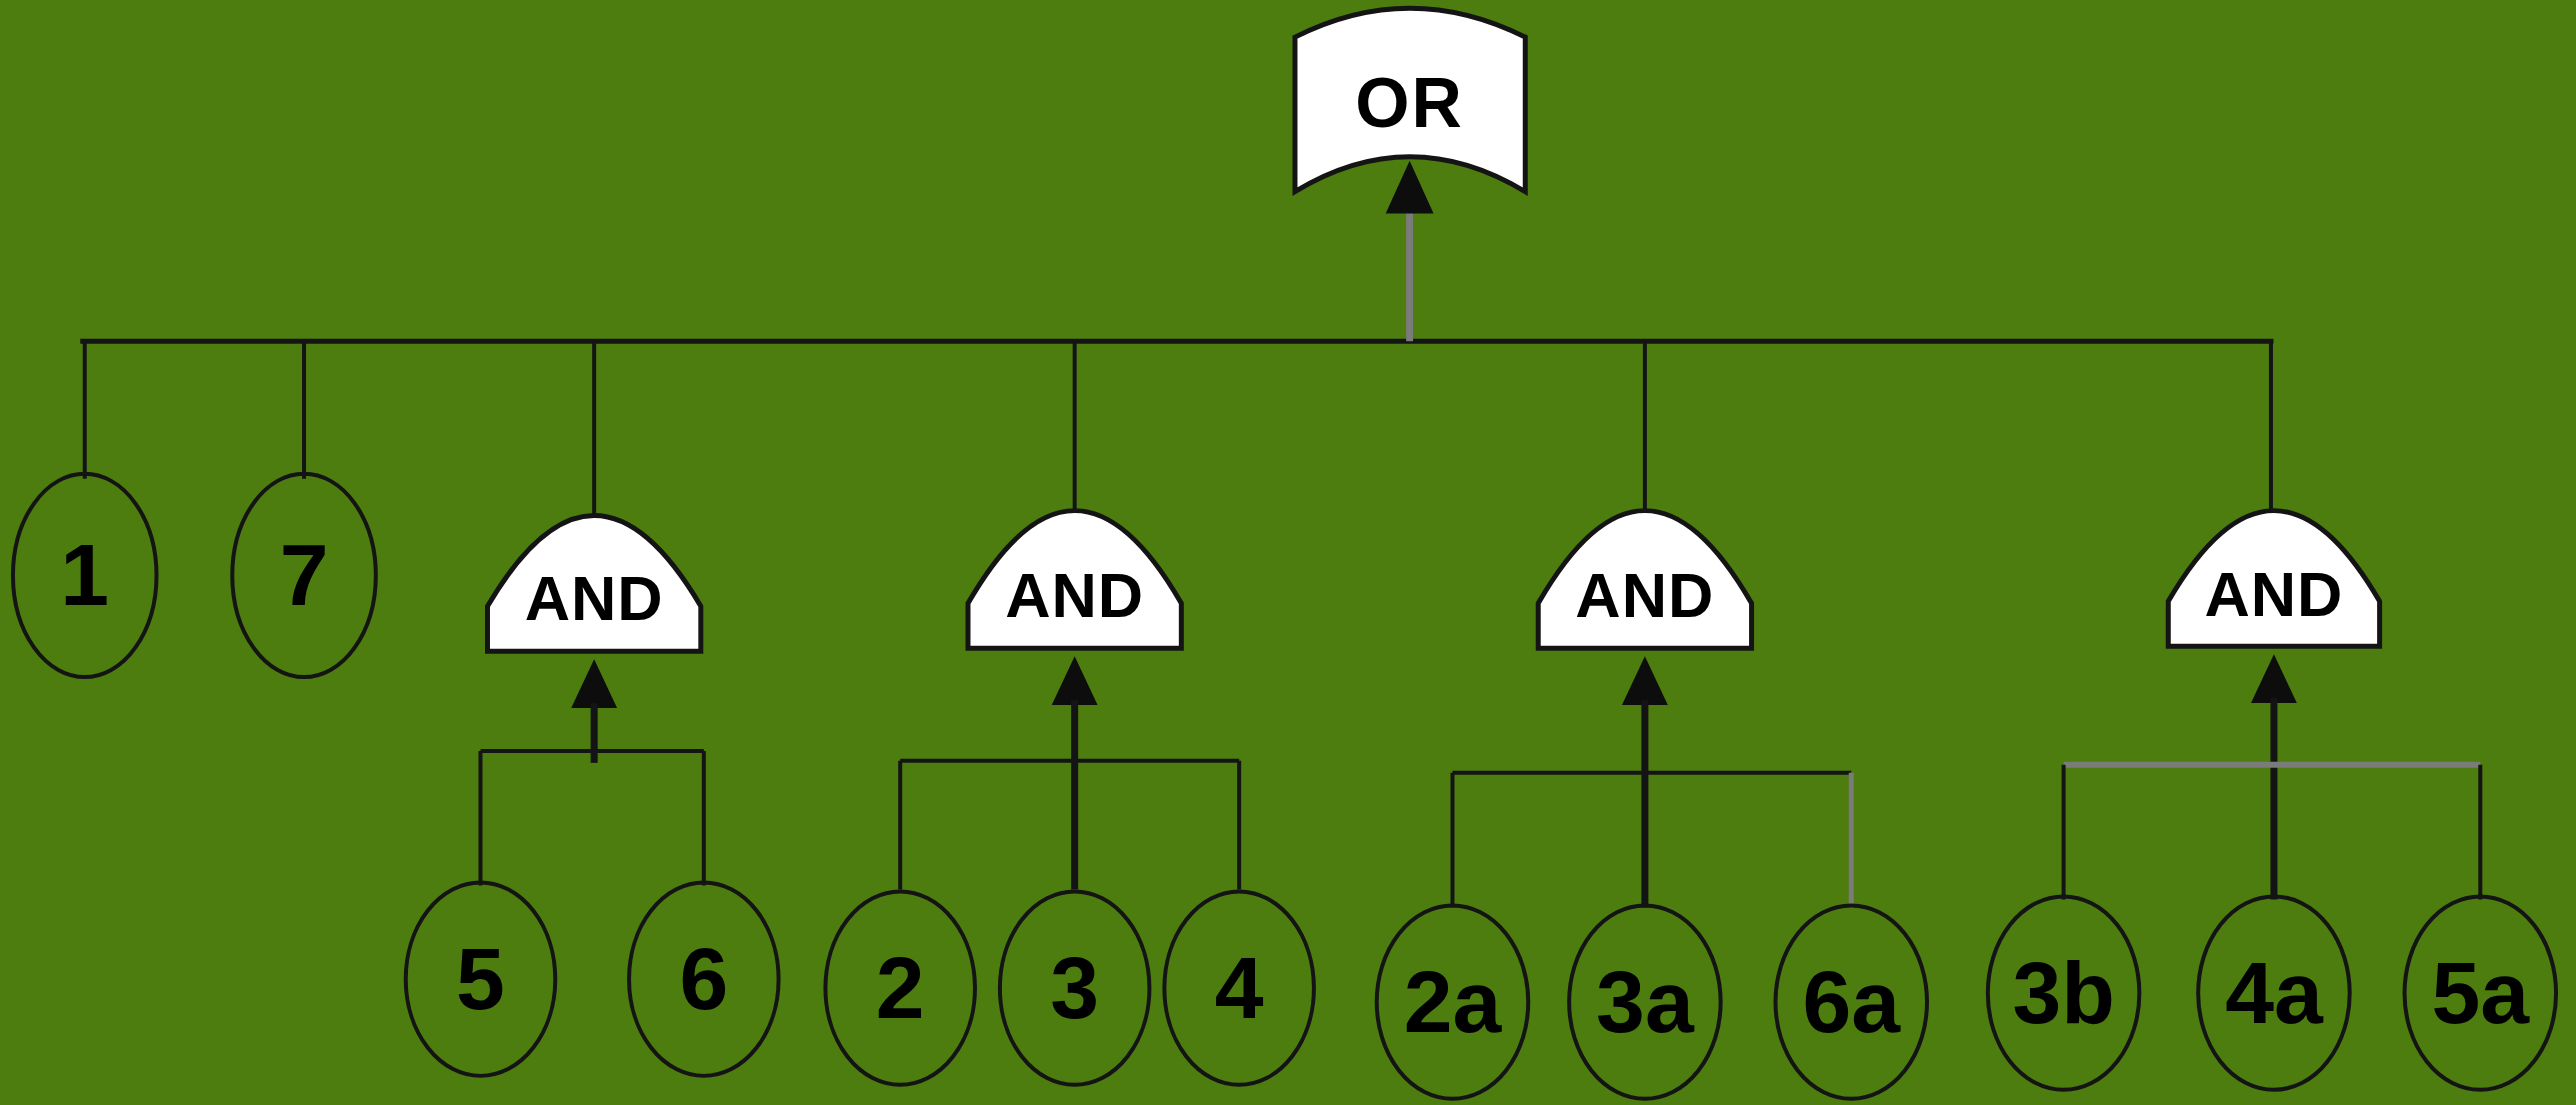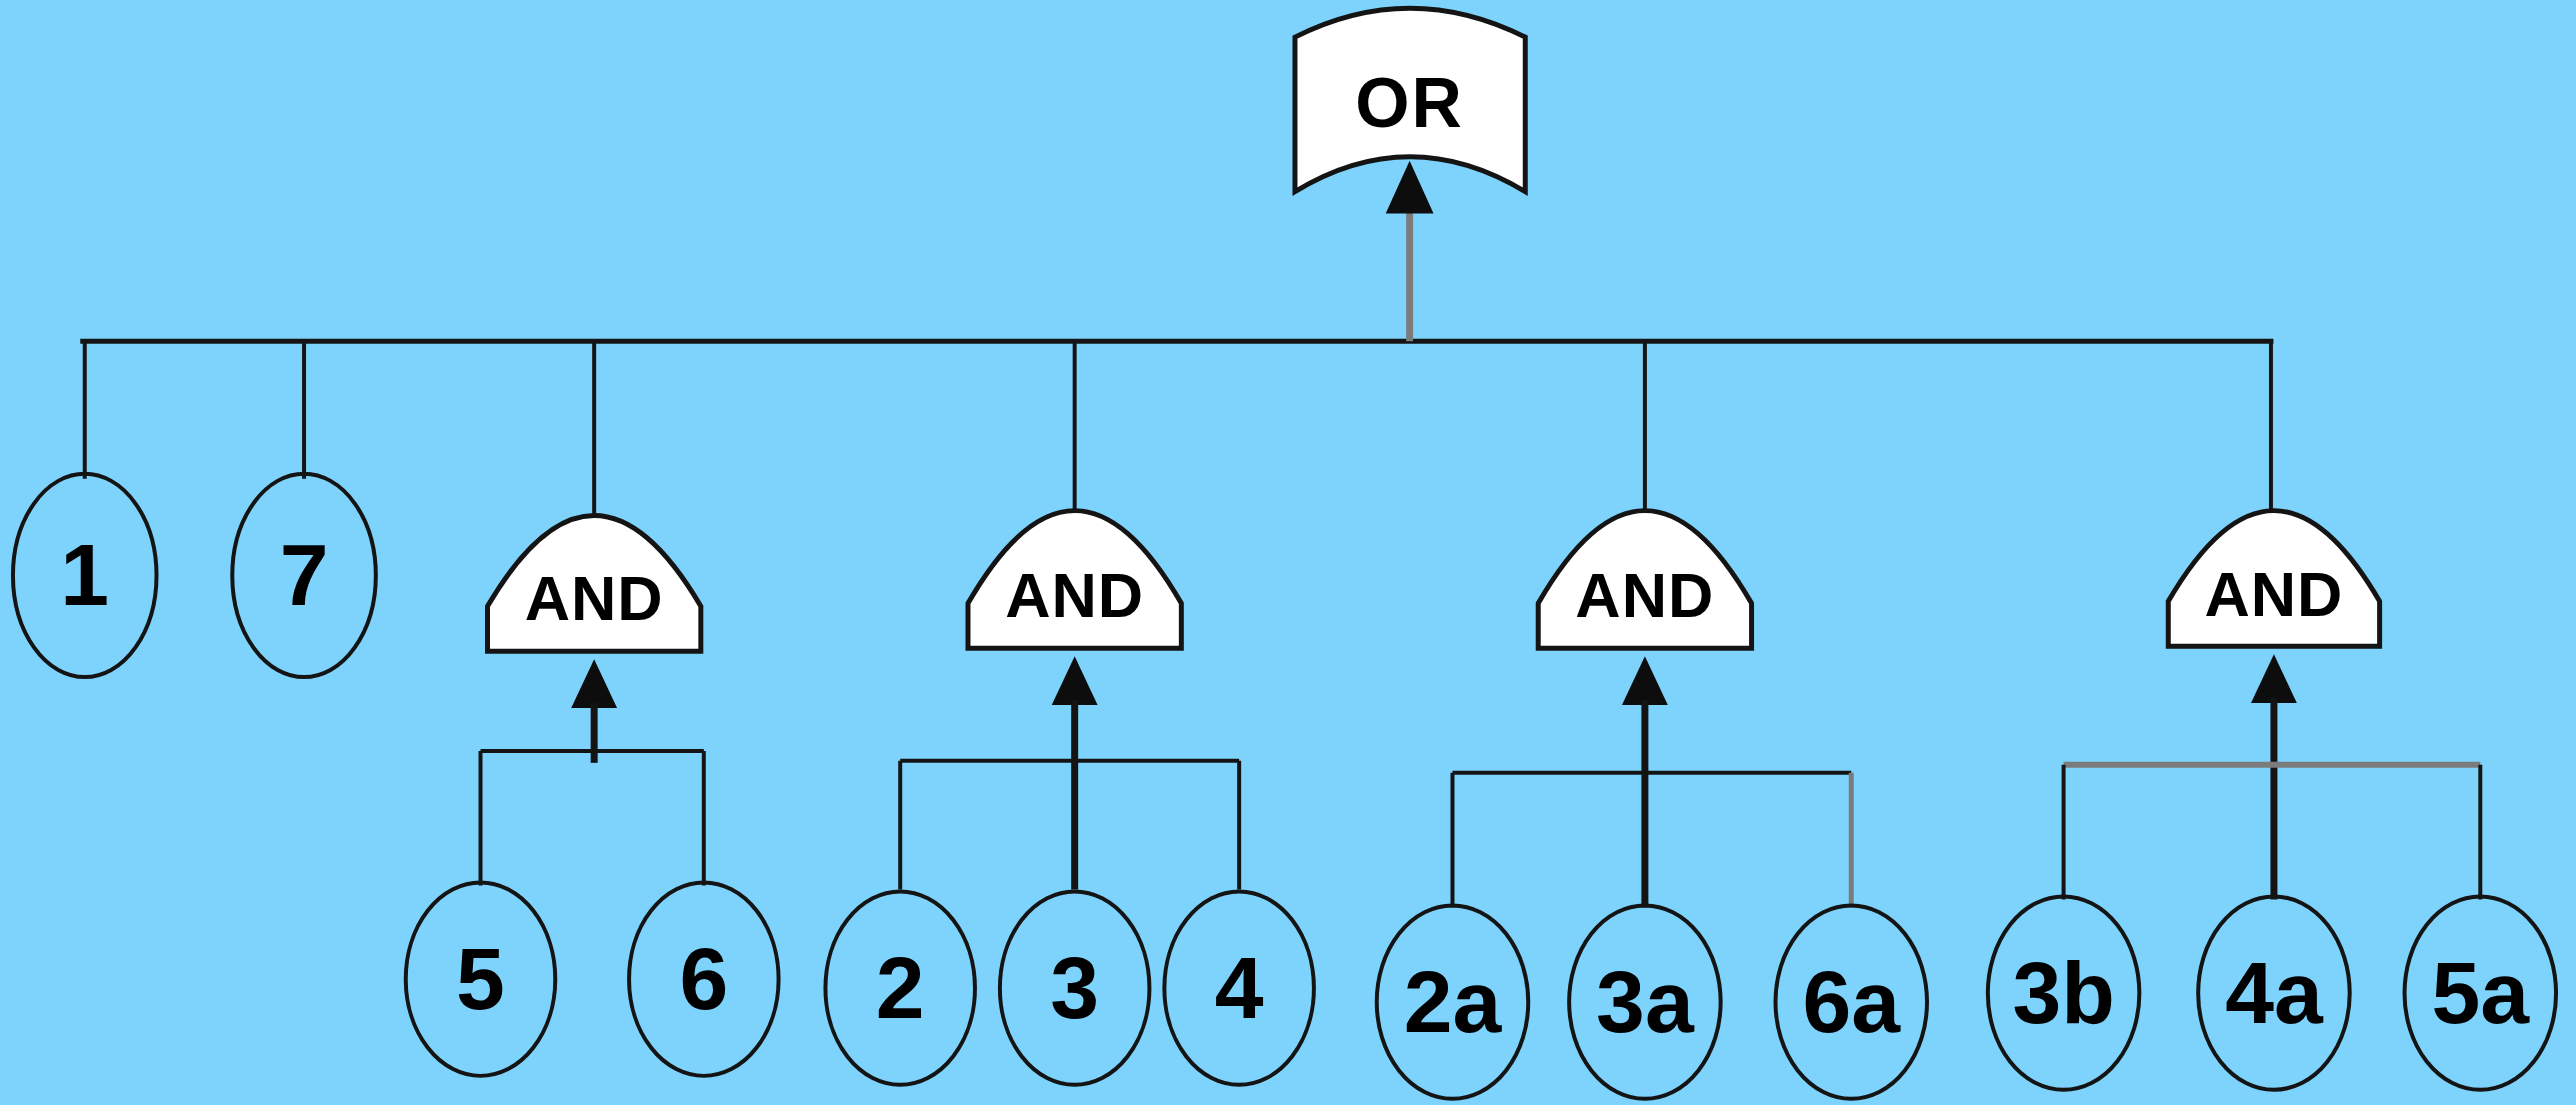--- a/index.html
+++ b/index.html
@@ -4,21 +4,21 @@
 <style>
   html, body {
     margin: 0;
     padding: 0;
     background: #ffffff;
   }
   .stage {
     position: relative;
     width: 2576px;
     height: 1106px;
-    background: #7dd3fc;
+    background: #4d7c0f;
     overflow: hidden;
     text-align: right;
   }
   svg { display: block; }
   text {
     font-family: "Liberation Sans", "DejaVu Sans", sans-serif;
     fill: #000000;
     font-weight: bold;
   }
   .gate-label  { font-size: 63px; letter-spacing: 1px; }

